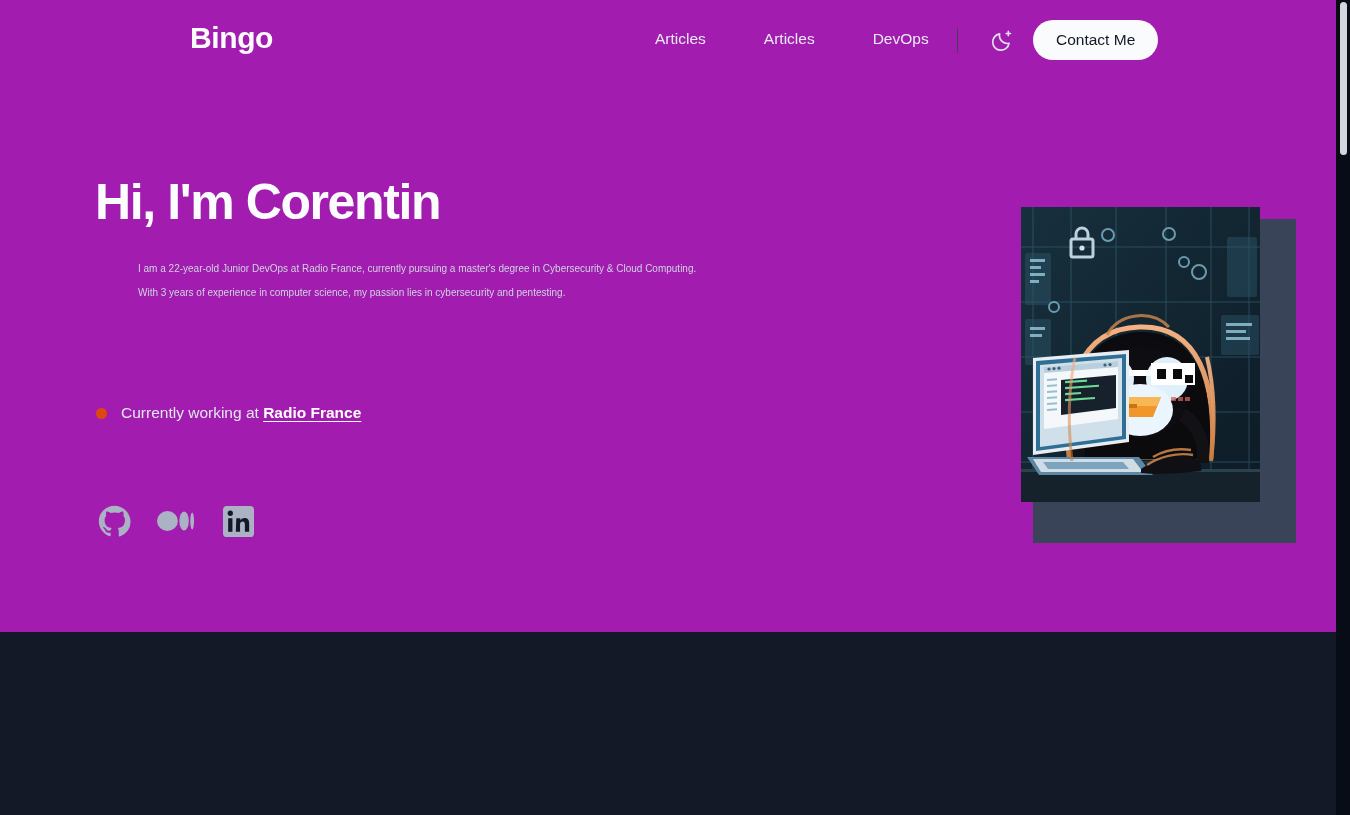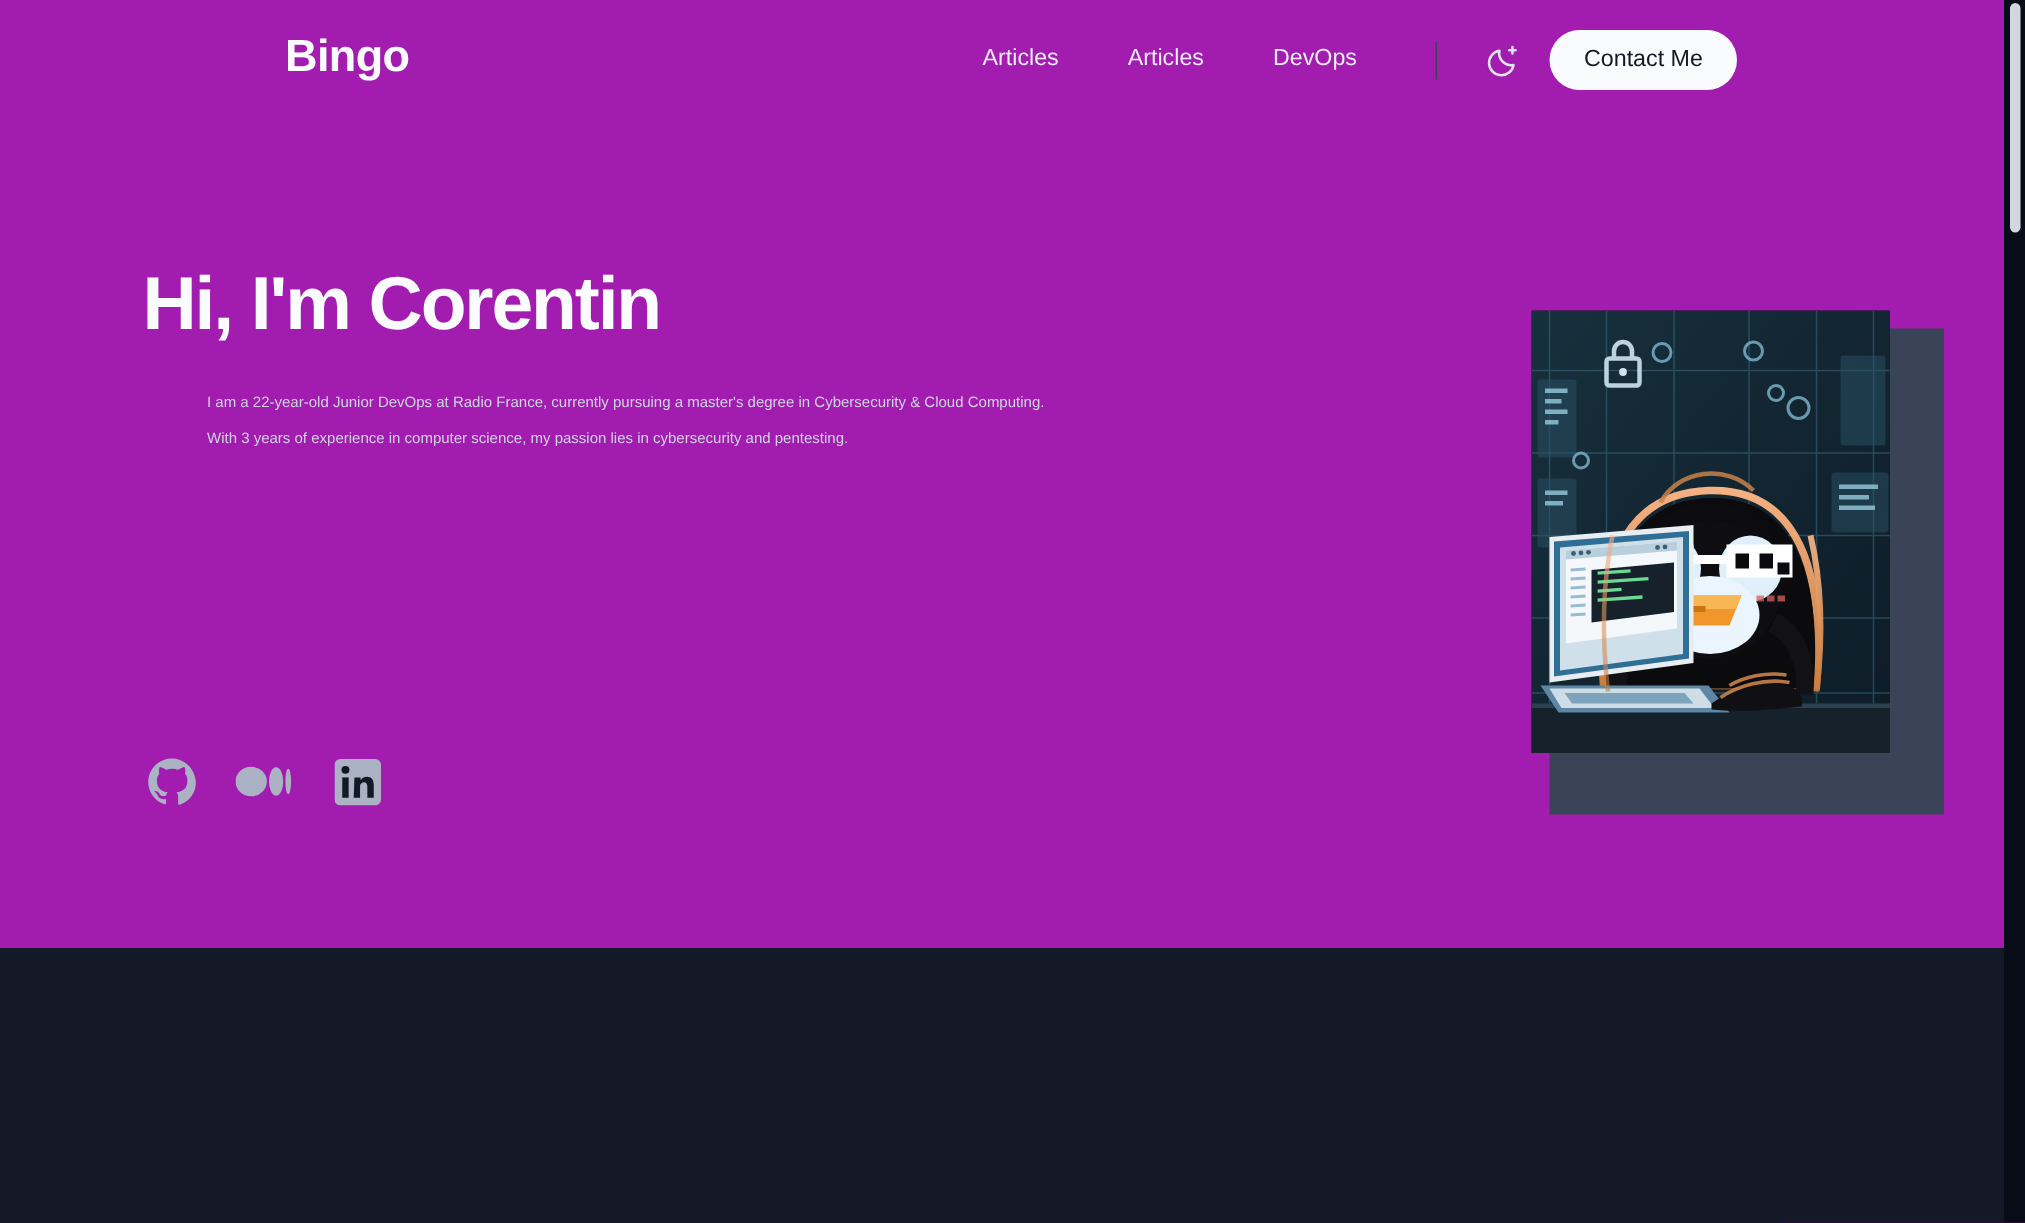--- a/index.html
+++ b/index.html
@@ -32,21 +32,21 @@
     position:absolute; top:0; left:0; width:1336px; height:80px;
     display:flex; align-items:center;
   }
   .brand {
     position:absolute; left:190px; top:21px;
     font-size:30px; font-weight:700; color:#fbfcfe;
     letter-spacing:-0.4px;
   }
   .nav-links {
     position:absolute; left:655px; top:30px;
-    display:flex; align-items:center; gap:46px;
+    display:flex; align-items:center; gap:58px;
   }
   .nav-link {
     font-size:15.5px; color:#e9ecf2; text-decoration:none;
     white-space:nowrap; cursor:pointer;
   }
   .nav-divider {
     position:absolute; left:957px; top:28px;
     width:1px; height:25px; background:#3b4354;
   }
   .theme-toggle {
@@ -154,20 +154,26 @@
     <h1 class="hero-title">Hi, I'm Corentin</h1>
 
     <div class="hero-desc">
       <p>I am a 22-year-old Junior DevOps at Radio France, currently pursuing a master's degree in Cybersecurity &amp; Cloud Computing.</p>
       <p>With 3 years of experience in computer science, my passion lies in cybersecurity and pentesting.</p>
     </div>
 
     <div class="meta-list">
 
 
+      <div class="meta-row">
+        <span class="meta-icon">
+          <span class="status-dot"></span>
+        </span>
+        <span class="meta-text"><span>Currently working at </span><a>Radio France</a></span>
+      </div>
 
     </div>
 
     <div class="socials">
 
       <span class="social">
         <svg width="33" height="33" viewBox="0 0 24 24" fill="#aab2c3">
           <path d="M12 .5C5.7.5.6 5.6.6 11.9c0 5 3.3 9.3 7.8 10.8.6.1.8-.2.8-.6v-2c-3.2.7-3.9-1.5-3.9-1.5-.5-1.3-1.3-1.7-1.3-1.7-1-.7.1-.7.1-.7 1.2.1 1.8 1.2 1.8 1.2 1 1.8 2.7 1.3 3.4 1 .1-.8.4-1.3.8-1.6-2.6-.3-5.3-1.3-5.3-5.8 0-1.3.5-2.3 1.2-3.1-.1-.3-.5-1.5.1-3.2 0 0 1-.3 3.2 1.2a11 11 0 0 1 5.8 0c2.2-1.5 3.2-1.2 3.2-1.2.6 1.7.2 2.9.1 3.2.8.8 1.2 1.8 1.2 3.1 0 4.5-2.7 5.5-5.3 5.8.4.4.8 1.1.8 2.2v3.3c0 .4.2.7.8.6a11.4 11.4 0 0 0 7.8-10.8C23.4 5.6 18.3.5 12 .5z"></path>
         </svg>
       </span>

